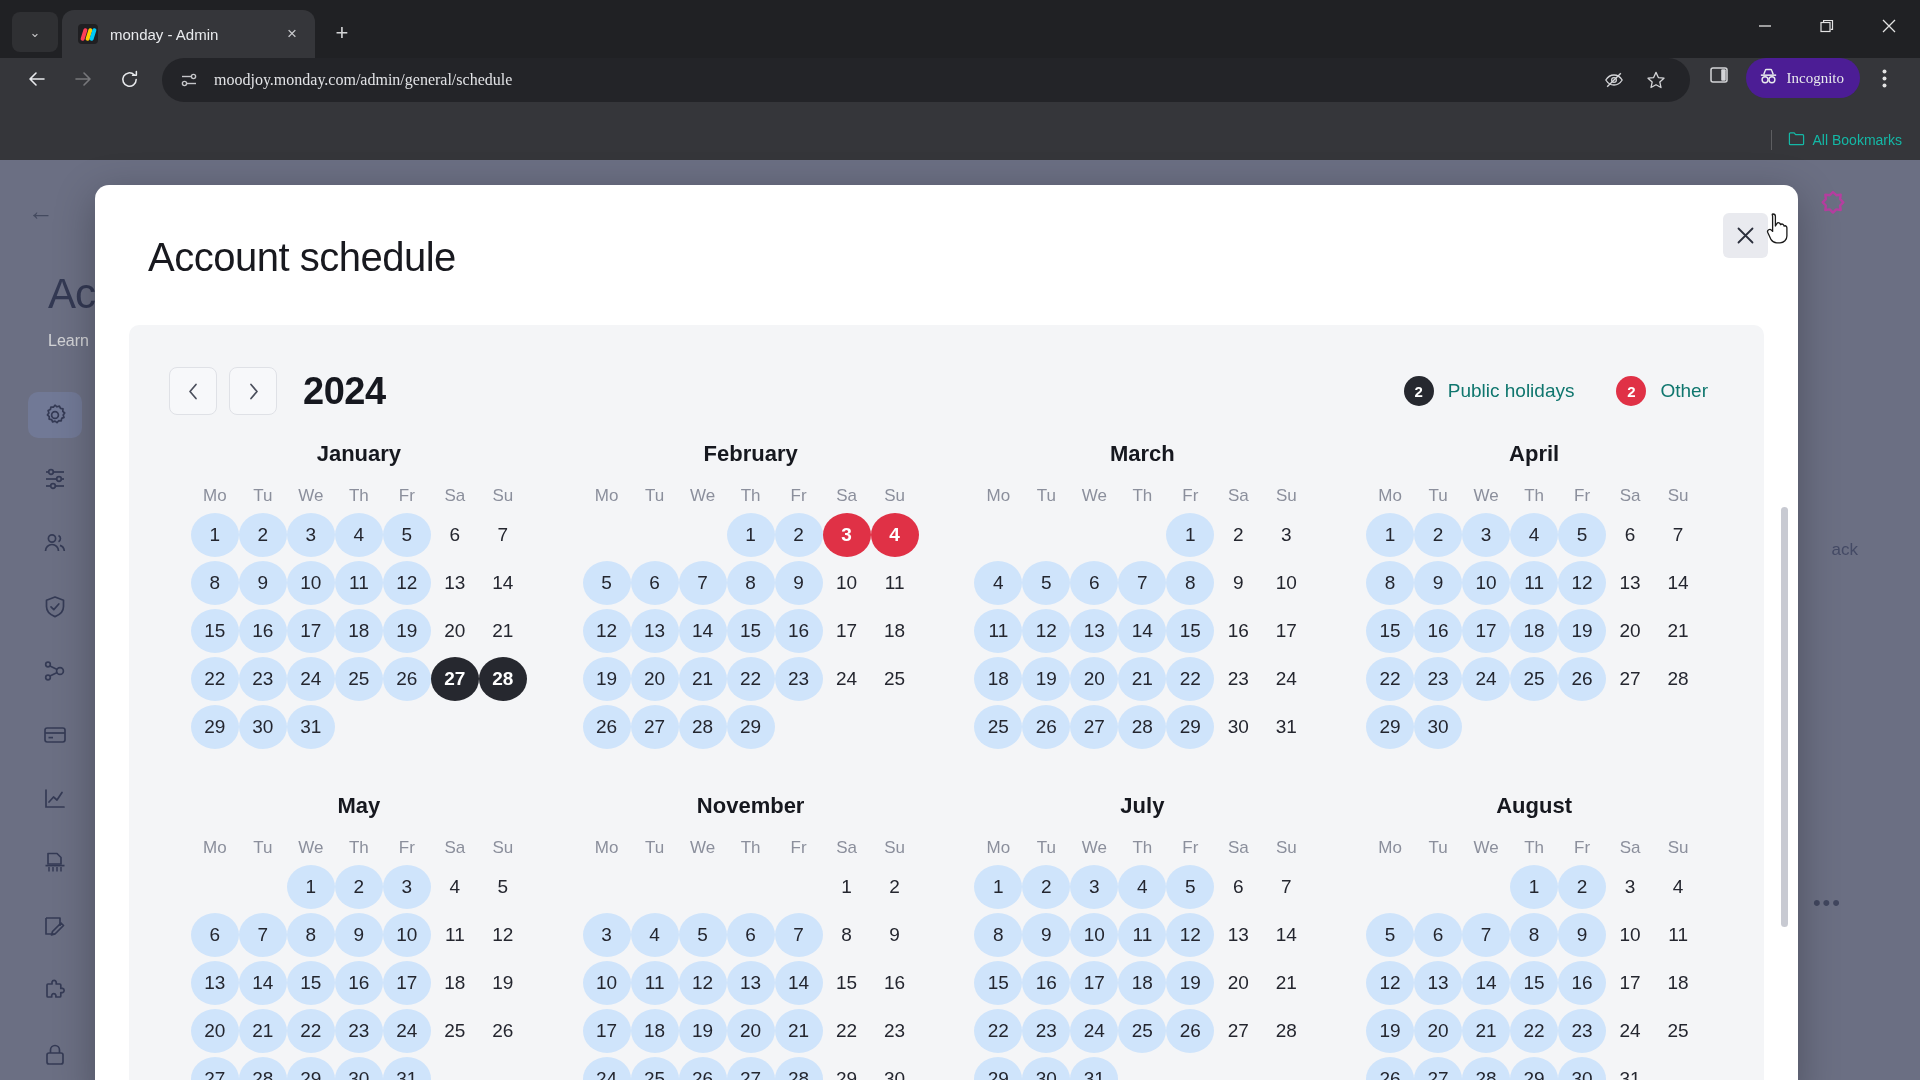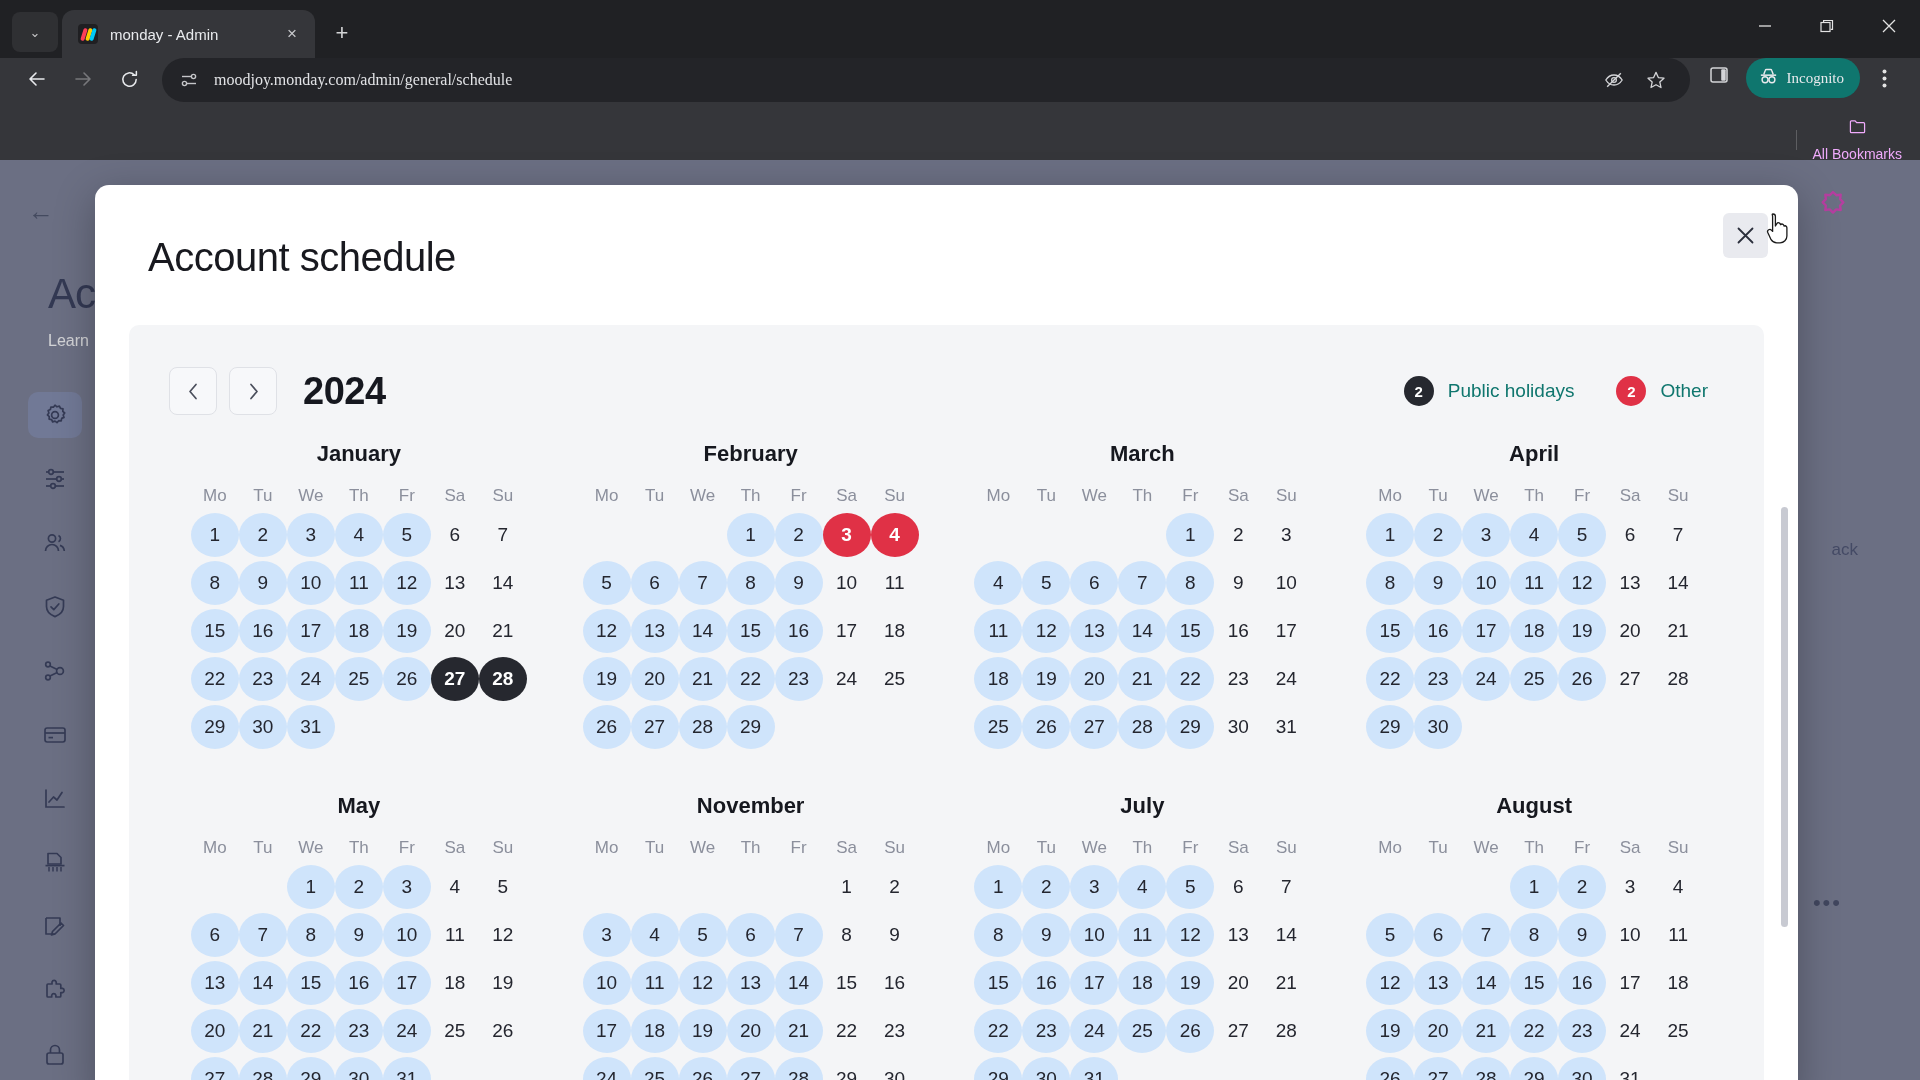--- a/index.html
+++ b/index.html
@@ -55,32 +55,32 @@
   .omnibox {
     flex: 1; height: 44px; background: #232428; border-radius: 22px;
     display: flex; align-items: center; padding: 0 14px; gap: 12px; margin: 0 8px;
     min-width: 0;
   }
   .omni-icon { width: 26px; height: 26px; display:flex; align-items:center; justify-content:center; color:#c5c6c9; flex:0 0 auto;}
   .omni-url { color: #e2e3e6; font-size: 16px; white-space: nowrap; overflow: hidden; flex: 1; }
   .omni-right { display: flex; align-items: center; gap: 14px; padding-right: 6px; }
   .tb-icon { width: 28px; height: 28px; display:flex; align-items:center; justify-content:center; color: #d4d5d8; }
   .incognito-pill {
-    height: 40px; border-radius: 20px; background: #0f766e;
+    height: 40px; border-radius: 20px; background: #4c1d95;
     display: flex; align-items: center; gap: 8px; padding: 0 16px 0 12px;
     color: #e8eaed; font-size: 15px; margin-left: 6px;
   }
   .kebab { width: 40px; height: 40px; display:flex; align-items:center; justify-content:center; color:#e3e3e3; font-size: 20px;}
 
   .bookmarkbar {
     height: 40px; background: #35363a; display: flex; align-items: center;
     justify-content: flex-end; padding-right: 18px; gap: 10px;
   }
   .bm-div { width: 1px; height: 20px; background: #5d5e61; margin-right: 6px; }
-  .bm-item { display: flex; align-items: center; gap: 8px; color: #f0abfc; font-size: 14px; flex-direction: column; }
+  .bm-item { display: flex; align-items: center; gap: 8px; color: #14b8a6; font-size: 14px; }
 
   
   .page {
     position: absolute; top: 160px; left: 0; right: 0; bottom: 0;
     background: #6b6f83;
     overflow: hidden;
   }
   .page-back-arrow { position: absolute; left: 28px; top: 36px; color: #3b4157; font-size: 26px; opacity:.8;}
   .page-h1 { position: absolute; left: 48px; top: 110px; font-size: 42px; color: #2f3550; letter-spacing: -1px; opacity: .92;}
   .page-sub { position: absolute; left: 48px; top: 172px; font-size: 16px; color: #e5e5e5; opacity:.85;}

